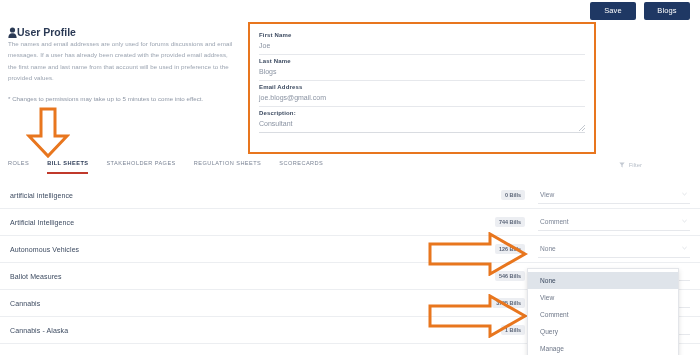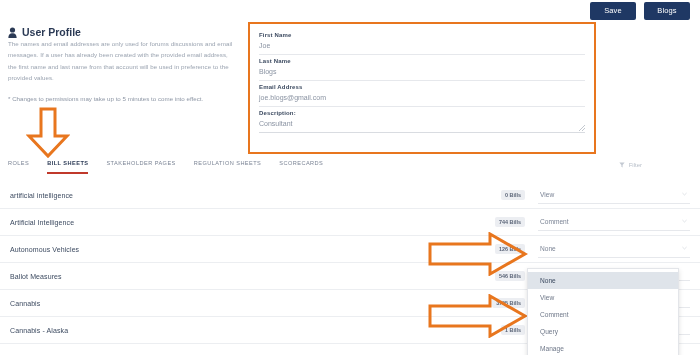--- a/index.html
+++ b/index.html
@@ -23,21 +23,21 @@
     padding: 5px 0; width: 46px; text-align: center;
     border: none; border-radius: 2px; cursor: pointer;
     letter-spacing: .1px;
   }
 
   
   .profile {
     position: absolute; left: 8px; top: 26px; width: 228px;
   }
   .profile-head {
-    display: flex; align-items: center; gap: 5px;
+    display: flex; align-items: center; 
     color: #2b3a55; font-size: 10.5px; font-weight: bold;
     margin-bottom: 0;
   }
   .user-icon { width: 9px; height: 11px; display: block; }
   .profile-body {
     color: #9aa3b0; font-size: 6.2px; line-height: 1.85;
     letter-spacing: .05px;
   }
   .profile-note {
     color: #8d96a5; font-size: 6.2px; line-height: 1.6;

